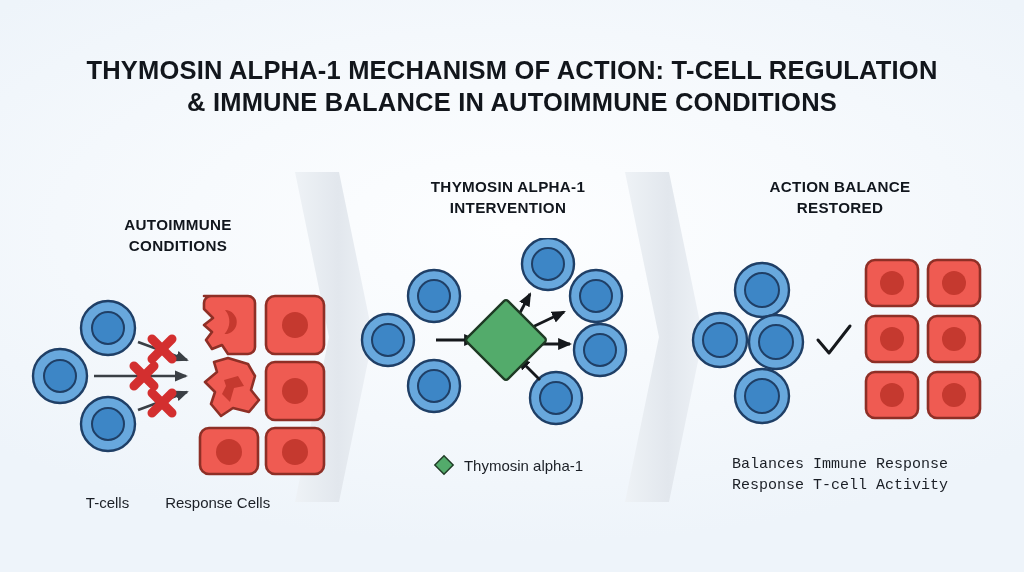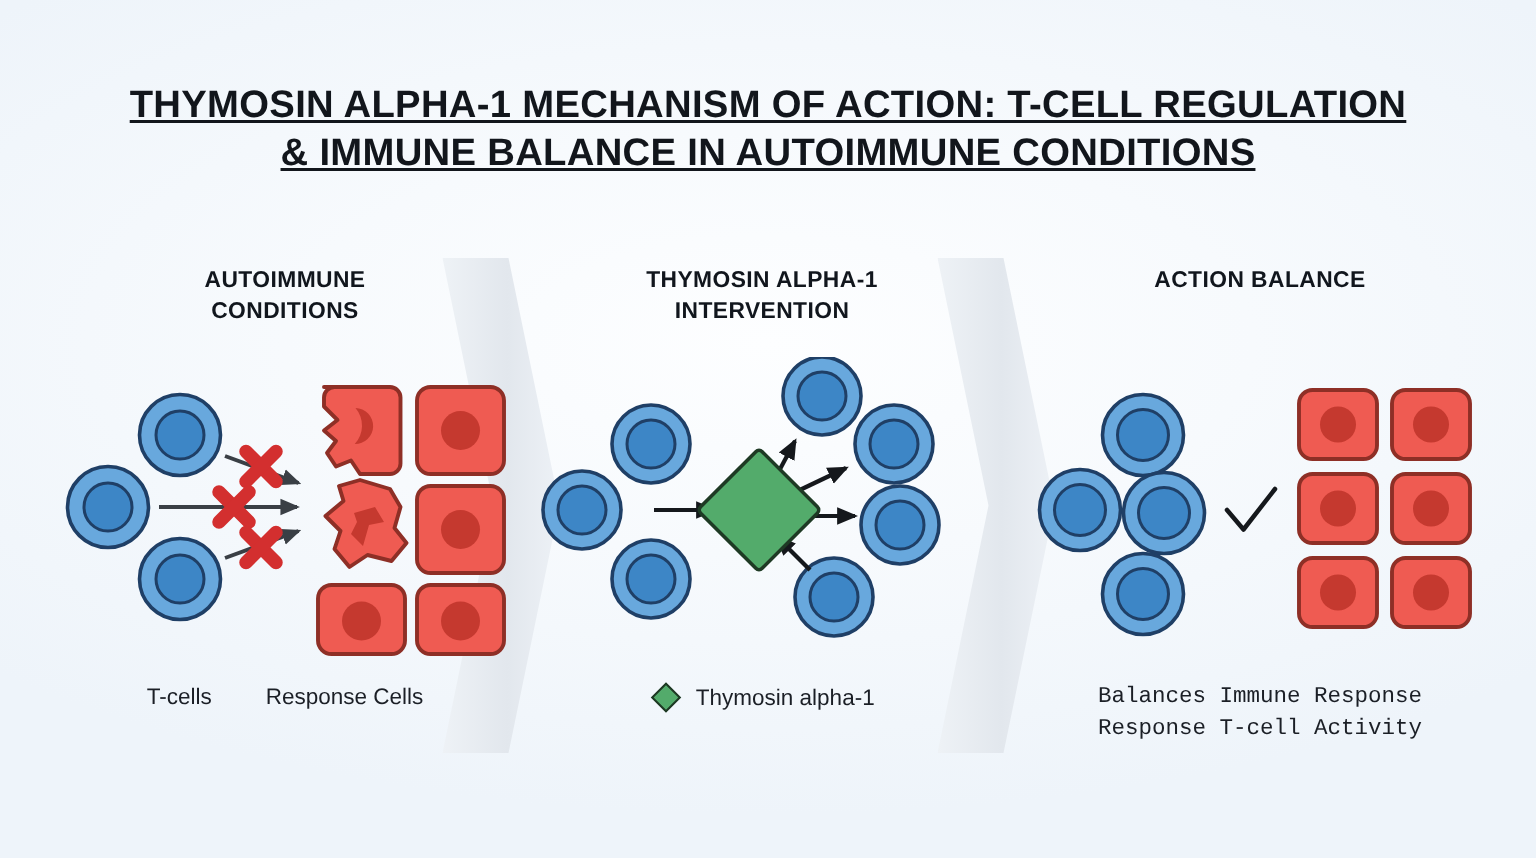--- a/index.html
+++ b/index.html
@@ -27,41 +27,41 @@
     left: 0;
     top: 54px;
     width: 1024px;
     text-align: center;
     font-size: 25.5px;
     font-weight: bold;
     letter-spacing: 0.2px;
     line-height: 32px;
     color: #12161c;
   }
-  #title .line { display: block; text-decoration: underline; }
+  #title .line { display: block; }
 
   
   .chevron {
     position: absolute;
     top: 172px;
     width: 78px;
     height: 330px;
     pointer-events: none;
   }
   #chevron-1 { left: 295px; }
   #chevron-2 { left: 625px; }
 
   
   .panel {
     position: absolute;
     top: 176px;
     width: 300px;
     height: 330px;
   }
-  #panel-1 { left: 40px; }
+  #panel-1 { left: 28px; margin-top: 38px; }
   #panel-2 { left: 358px; }
   #panel-3 { left: 690px; }
 
   .panel-heading {
     position: absolute;
     top: 0;
     left: 0;
     width: 300px;
     text-align: center;
     font-size: 15.2px;
@@ -296,20 +296,21 @@
         </svg>
       </span>
       <span>Thymosin alpha-1</span>
     </div>
   </div>
 
   <div class="panel" id="panel-3">
 
     <div class="panel-heading">
       <span class="line">ACTION BALANCE</span>
+      <span class="line">RESTORED</span>
     </div>
 
     <svg class="panel-figure" viewBox="0 0 300 200">
 
       <g>
         <g>
           <circle cx="72" cy="52" r="27" fill="#68a8dd" stroke="#1f3f66" stroke-width="2.4"></circle>
           <circle cx="72" cy="52" r="17" fill="#3d86c6" stroke="#1f3f66" stroke-width="2"></circle>
         </g>
         <g>

